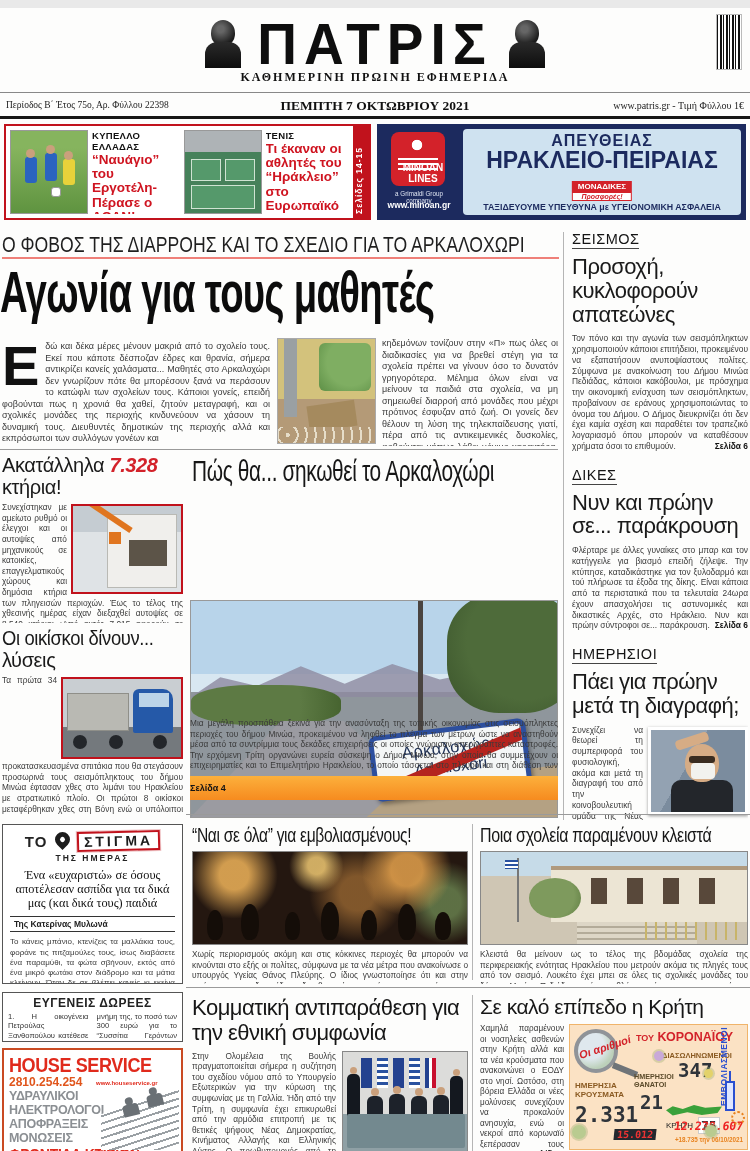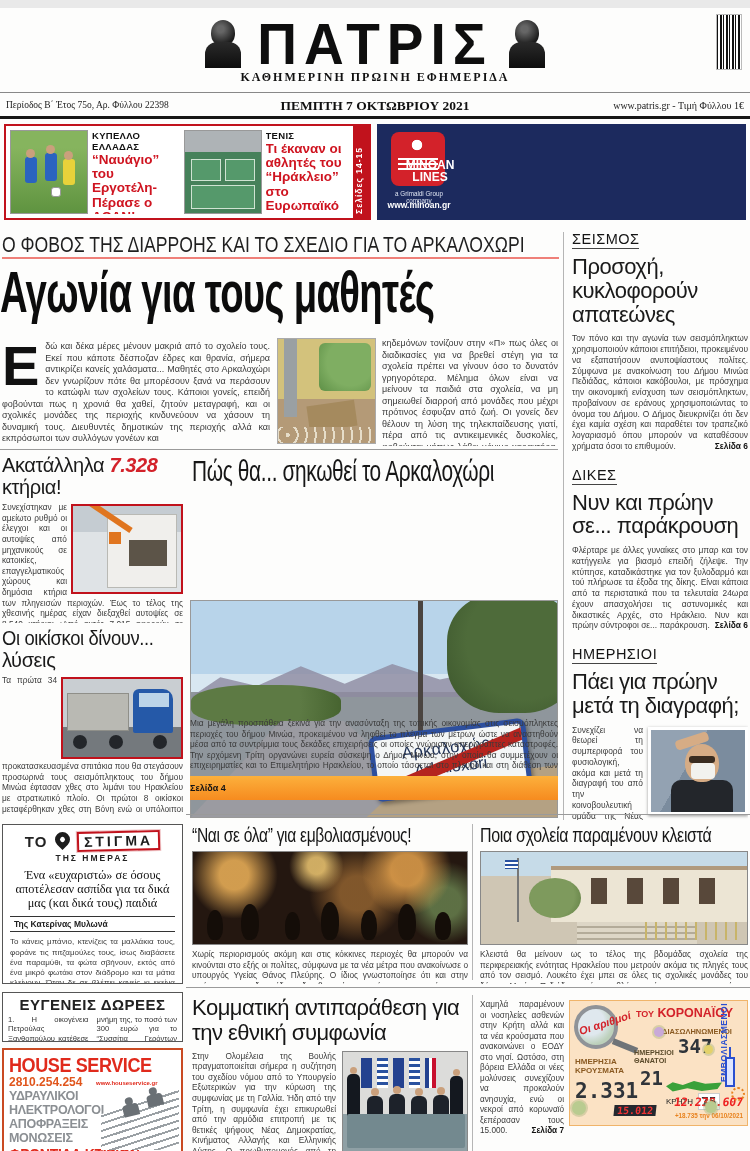--- a/index.html
+++ b/index.html
@@ -53,22 +53,22 @@
   .pic-tennis { background:linear-gradient(180deg,#aeb3b6 0 26%,#46815a 26% 100%); }
   .court { position:absolute; border:1px solid #cfe3d2; background:#55996b; }
 
   
   .minoan { left:377px; top:116px; width:369px; height:96px; background:#1c2a5e; }
   .mn-logo { position:absolute; left:14px; top:8px; width:54px; height:54px; background:#d3222a; border-radius:8px; }
   .mn-logo .fig { position:absolute; left:16px; top:6px; width:20px; height:20px; border-radius:50%;
     background:radial-gradient(circle at 50% 35%, #fff 30%, #d3222a 34%); }
   .mn-logo .waves { position:absolute; left:7px; top:26px; width:40px; height:12px;
     background:repeating-linear-gradient(180deg,#fff 0 2px,#d3222a 2px 5px); }
-  .mn-logo .nm { position:absolute; left:12px; bottom:2px; width:100%; text-align:center; color:#fff; font-weight:bold;
-    font-size:12px; line-height:1.05; }
+  .mn-logo .nm { position:absolute; left:5px; bottom:2px; width:100%; text-align:center; color:#fff; font-weight:bold;
+    font-size:10px; line-height:1.05; }
   .mn-company { position:absolute; left:6px; top:66px; width:72px; text-align:center; color:#dfe5f2; font-size:6.3px; }
   .mn-web { position:absolute; left:6px; top:76px; width:72px; text-align:center; color:#fff; font-weight:bold; font-size:8.5px; }
   .mn-panel { position:absolute; left:86px; top:5px; right:5px; bottom:5px; background:#cfe2f0; border-radius:4px; }
   .mn-l1 { text-align:center; color:#1c2a5e; font-weight:bold; font-size:16px; letter-spacing:1px; margin-top:3px; }
   .mn-l2 { text-align:center; color:#1c2a5e; font-weight:900; font-size:23px; letter-spacing:0; line-height:.95; }
   .mn-badge { position:absolute; left:50%; top:52px; transform:translateX(-50%); text-align:center; }
   .mn-badge .b1 { background:#d3222a; color:#fff; font-weight:bold; font-size:8px; padding:1px 6px; display:block; }
   .mn-badge .b2 { background:#fff; color:#d3222a; font-style:italic; font-weight:bold; font-size:7px; display:block; border:1px solid #d3222a; }
   .mn-tag { position:absolute; left:0; bottom:3px; width:100%; text-align:center; color:#1c2a5e; font-weight:bold; font-size:8.8px; }
 
@@ -136,21 +136,21 @@
   .pin i { position:absolute; left:5px; top:5px; width:5px; height:5px; border-radius:50%; background:#fff; }
   .stg-stamp { display:inline-block; border:2px solid #c1121c; color:#1b1b1b; font-weight:900; font-size:14px;
     padding:0 5px; letter-spacing:3px; transform:rotate(-1.5deg); vertical-align:middle; box-shadow:0 0 0 1px rgba(193,18,28,.25); }
   .stg-sub { text-align:center; font-size:8.5px; letter-spacing:2px; font-weight:bold; color:#222; margin-top:2px; }
   .stg-head { font-family:"Liberation Serif", serif; text-align:center; font-size:12.3px; line-height:1.15; color:#111; margin-top:5px; }
   .stg-by { font-size:8.5px; font-weight:bold; border-top:1px solid #333; border-bottom:1px solid #333; padding:2px 0 2px 4px; margin:6px 0 5px 0; }
   .stg-body { font-size:8px; }
 
   
   .don { left:2px; top:984px; width:181px; height:50px; border:1px solid #555; padding:3px 5px; overflow:hidden; background:#fff; }
-  .don-title { text-align:center; font-weight:bold; font-size:15px; letter-spacing:.5px; margin-bottom:2px; }
+  .don-title { text-align:center; font-weight:bold; font-size:12px; letter-spacing:.5px; margin-bottom:2px; }
   .don-body { font-size:7.6px; column-count:2; column-gap:8px; text-align:justify; line-height:1.25; color:#333; }
 
   
   .house { left:2px; top:1040px; width:181px; height:109px; border:2px solid #c94a22; background:#fff; padding:3px 5px; overflow:hidden; position:absolute; }
   .hs-name { color:#e02a1c; font-weight:900; font-size:21px; letter-spacing:-.5px; white-space:nowrap; transform:scaleX(.86); transform-origin:0 50%; }
   .hs-phone { color:#e0551c; font-weight:bold; font-size:12px; margin-top:-2px; }
   .hs-web { color:#e02a1c; font-size:6px; font-weight:bold; position:absolute; left:92px; top:30px; }
   .hs-svc { color:#8b8f93; font-weight:900; font-size:12.5px; line-height:1.12; letter-spacing:-.3px; }
   .hs-tag { color:#e02a1c; font-weight:900; font-size:14px; letter-spacing:-.3px; margin-top:1px; }
   .hs-art { position:absolute; right:2px; top:36px; width:78px; height:64px; overflow:hidden; }
@@ -336,20 +336,29 @@
   </div>
 
   <div class="abs minoan">
     <div class="mn-logo">
       <span class="fig"></span>
         <span class="waves"></span>
       <span class="nm">MINOAN LINES</span>
     </div>
     <div class="mn-company">a Grimaldi Group company</div>
     <div class="mn-web">www.minoan.gr</div>
+    <div class="mn-panel">
+      <div class="mn-l1">ΑΠΕΥΘΕΙΑΣ</div>
+      <div class="mn-l2">ΗΡΑΚΛΕΙΟ-ΠΕΙΡΑΙΑΣ</div>
+      <div class="mn-badge">
+        <span class="b1">ΜΟΝΑΔΙΚΕΣ</span>
+        <span class="b2">Προσφορές!</span>
+      </div>
+      <div class="mn-tag">ΤΑΞΙΔΕΥΟΥΜΕ ΥΠΕΥΘΥΝΑ με ΥΓΕΙΟΝΟΜΙΚΗ ΑΣΦΑΛΕΙΑ</div>
+    </div>
   </div>
 
   <div class="abs headline-main">
     <span class="squeeze">Αγωνία για τους μαθητές</span>
   </div>
   <div class="abs kicker">
     <span class="squeeze">Ο ΦΟΒΟΣ ΤΗΣ ΔΙΑΡΡΟΗΣ ΚΑΙ ΤΟ ΣΧΕΔΙΟ ΓΙΑ ΤΟ ΑΡΚΑΛΟΧΩΡΙ</span>
   </div>
   <div class="abs lead-left jtext">
     <span class="dropcap">Ε</span><span>δώ και δέκα μέρες μένουν μακριά από το σχολείο τους. Εκεί που κάποτε δέσποζαν έδρες και θρανία, σήμερα αντικρίζει κανείς χαλάσματα... Μαθητές στο Αρκαλοχώρι δεν γνωρίζουν πότε θα μπορέσουν ξανά να περάσουν το κατώφλι των σχολείων τους. Κάποιοι γονείς, επειδή φοβούνται πως η χρονιά θα χαθεί, ζητούν μεταγραφή, και οι σχολικές μονάδες της περιοχής κινδυνεύουν να χάσουν τη δυναμική τους. Διευθυντές δημοτικών της περιοχής αλλά και εκπρόσωποι των συλλόγων γονέων και</span>
@@ -568,20 +577,23 @@
         <i style="left:24px;top:44px"></i>
           <i style="left:46px;top:42px"></i>
         <i style="left:68px;top:44px"></i>
           <i style="left:90px;top:43px"></i>
         <span class="table"></span>
       </div>
     </div>
   </div>
 
   <div class="abs crete">
+    <div class="crete-head">
+      <span>Σε καλό επίπεδο η Κρήτη</span>
+    </div>
     <div class="crete-flex">
       <div class="crete-body jtext">
         <span>Χαμηλά παραμένουν οι νοσηλείες ασθενών στην Κρήτη αλλά και τα νέα κρούσματα που ανακοινώνει ο ΕΟΔΥ στο νησί. Ωστόσο, στη βόρεια Ελλάδα οι νέες μολύνσεις συνεχίζουν να προκαλούν ανησυχία, ενώ οι νεκροί από κορωναϊό ξεπέρασαν τους 15.000.</span>
         <span class="pg">Σελίδα 7</span>
       </div>
       <div class="covid">
         <div class="cv-lens"></div>
         <div class="cv-handle"></div>
         <div class="cv-lens-label">Οι αριθμοί</div>
         <div class="cv-title">

